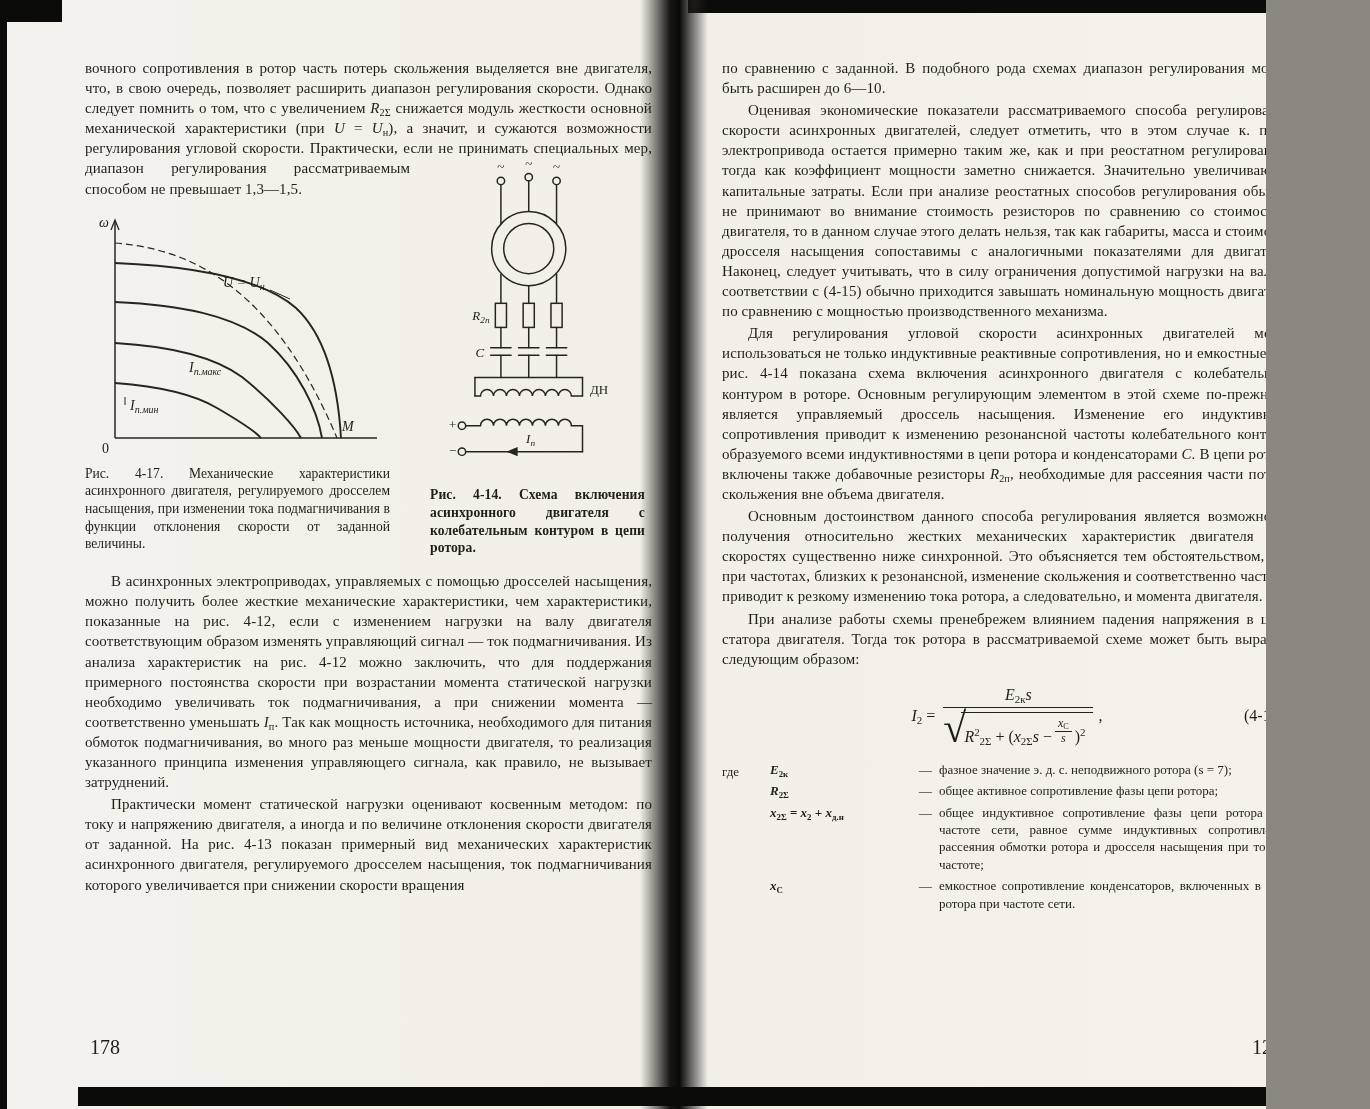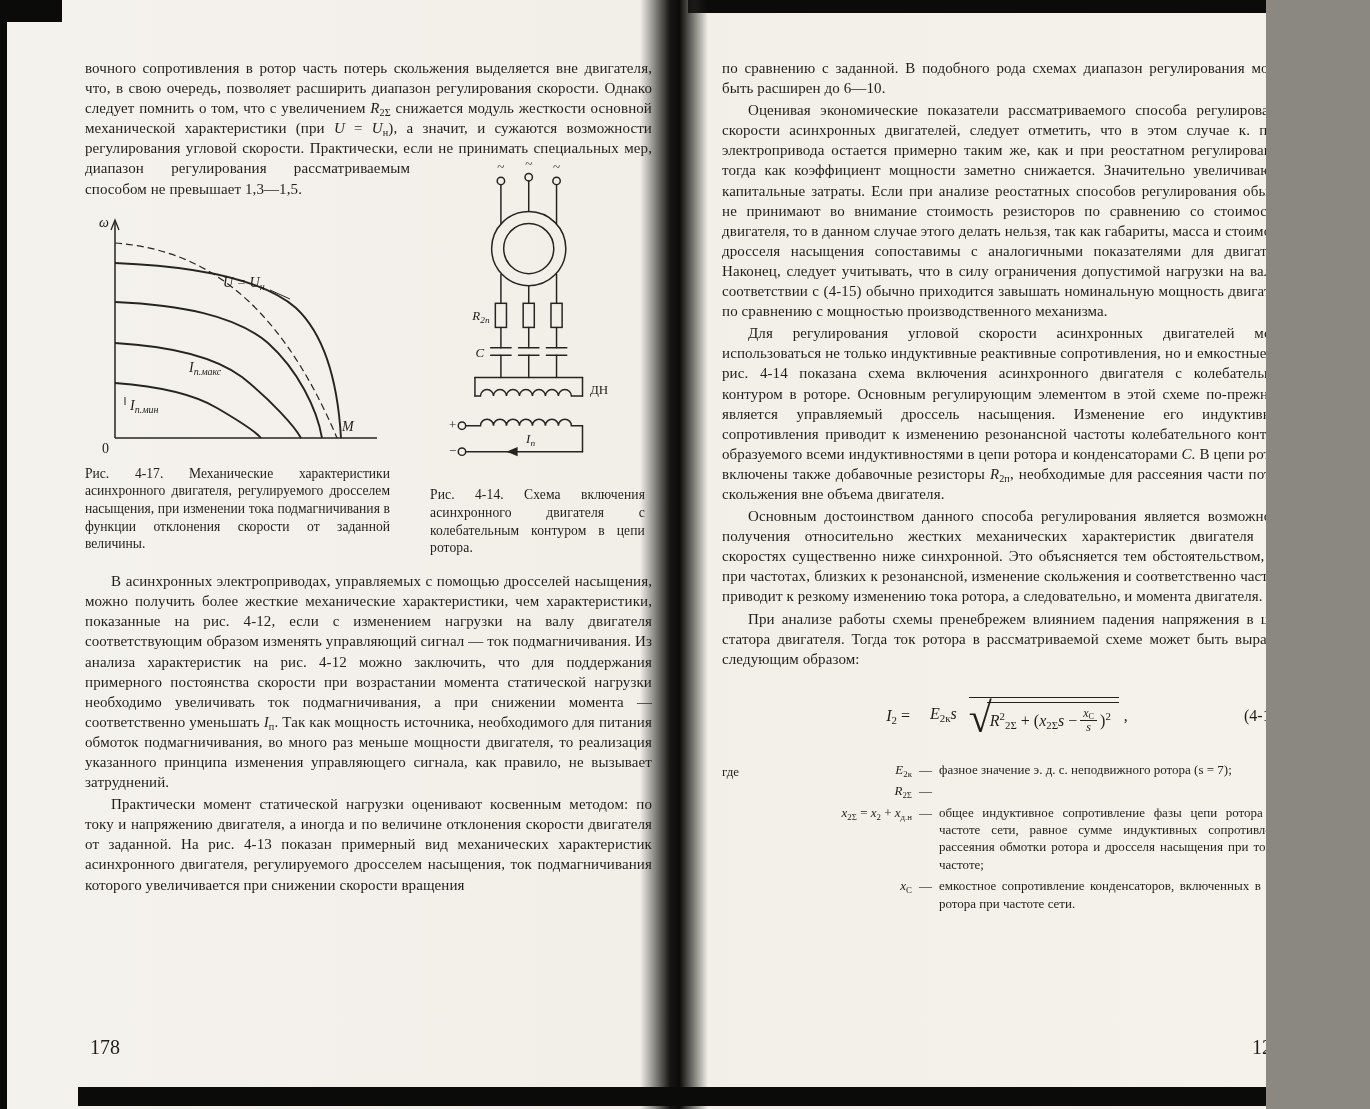--- a/index.html
+++ b/index.html
@@ -34,52 +34,52 @@
   sub { font-size:68%; vertical-align:-0.3em; line-height:0; }
   sup { font-size:68%; vertical-align:0.55em; line-height:0; }
   i { font-style:italic; }
 
   
   .fig14-float { float:right; width:228px; margin:4px 0 6px 14px; }
   .fig13-float { float:left;  width:305px; margin:8px 10px 4px 0; }
   .fig-caption {
     font-size:13.6px; line-height:1.3; text-align:justify; margin-top:8px;
   }
-  .fig14-float .fig-caption { width:215px; margin-left:6px; }
+  .fig14-float .fig-caption { width:215px; margin-left:6px;font-weight:bold; }
   svg { display:block; }
   .graph-svg { width:300px; height:250px; margin-left:0; }
   .circuit-svg { width:204px; height:316px; margin:0 auto; }
 
   
   .formula-row {
     position:relative; display:flex; justify-content:center; align-items:center;
     margin:12px 0 10px; min-height:70px; font-size:16px;
   }
   .f-body { display:inline-flex; align-items:center; }
   .f-lhs { margin-right:8px; white-space:nowrap; }
-  .f-frac { display:inline-flex; align-items:center; }
+  .f-frac { display:inline-flex; flex-direction:column; align-items:center; }
   .f-num { padding:0 12px 3px; }
   .f-den { border-top:1.5px solid #23211c; padding-top:3px; display:flex; align-items:center; }
   .f-sqrt { font-size:42px; line-height:34px; margin-right:-5px; font-weight:300; }
   .f-radicand {
     border-top:1.4px solid #23211c; padding:4px 8px 0 3px; margin-top:1px;
-    display:inline-flex; align-items:center; white-space:nowrap;
+    display:inline-flex; align-items:flex-end; white-space:nowrap;
   }
   .mini-frac { display:inline-flex; flex-direction:column; align-items:center; font-size:12px; line-height:1.15; margin:0 3px; }
   .mini-num { padding:0 3px; }
   .mini-den { border-top:1px solid #23211c; padding:0 4px; align-self:stretch; text-align:center; }
   .f-comma { margin-left:5px; }
   .f-number { position:absolute; right:8px; top:50%; transform:translateY(-50%); }
 
   
   .where-block { position:relative; margin-top:4px; font-size:13px; line-height:1.34; }
   .where-label { position:absolute; left:0; top:2px; }
   .defs { margin-left:48px; }
   .def-row { display:flex; margin-bottom:4px; }
-  .def-term { flex:0 0 142px; text-align:right; white-space:nowrap; }
+  .def-term { flex:0 0 142px; text-align:left; white-space:nowrap;font-weight:bold; }
   .def-dash { flex:0 0 auto; padding:0 7px; }
   .def-text { flex:1; text-align:justify; }
 
   .pagenum { position:absolute; font-size:20px; }
   .pagenum-left  { left:90px;  top:1036px; }
   .pagenum-right { left:1252px; top:1036px; }
 </style>
 </head>
 <body>
 
@@ -224,20 +224,21 @@
       <span class="where-label">где</span>
       <div class="defs">
         <div class="def-row">
           <span class="def-term"><i>E</i><sub>2к</sub></span>
           <span class="def-dash">—</span>
           <span class="def-text">фазное значение э. д. с. неподвижного ротора (s = 7);</span>
         </div>
         <div class="def-row">
           <span class="def-term"><i>R</i><sub>2Σ</sub></span>
           <span class="def-dash">—</span>
+          <span class="def-text">общее активное сопротивление фазы цепи ротора;</span>
         </div>
         <div class="def-row">
           <span class="def-term"><i>x</i><sub>2Σ</sub><span> = </span><i>x</i><sub>2</sub><span> + </span><i>x</i><sub>д.н</sub></span>
           <span class="def-dash">—</span>
           <span class="def-text">общее индуктивное сопротивление фазы цепи ротора при частоте сети, равное сумме индуктивных сопротивлений рассеяния обмотки ротора и дросселя насыщения при той же частоте;</span>
         </div>
         <div class="def-row">
           <span class="def-term"><i>x</i><sub>C</sub></span>
           <span class="def-dash">—</span>
           <span class="def-text">емкостное сопротивление конденсаторов, включенных в фазу ротора при частоте сети.</span>

